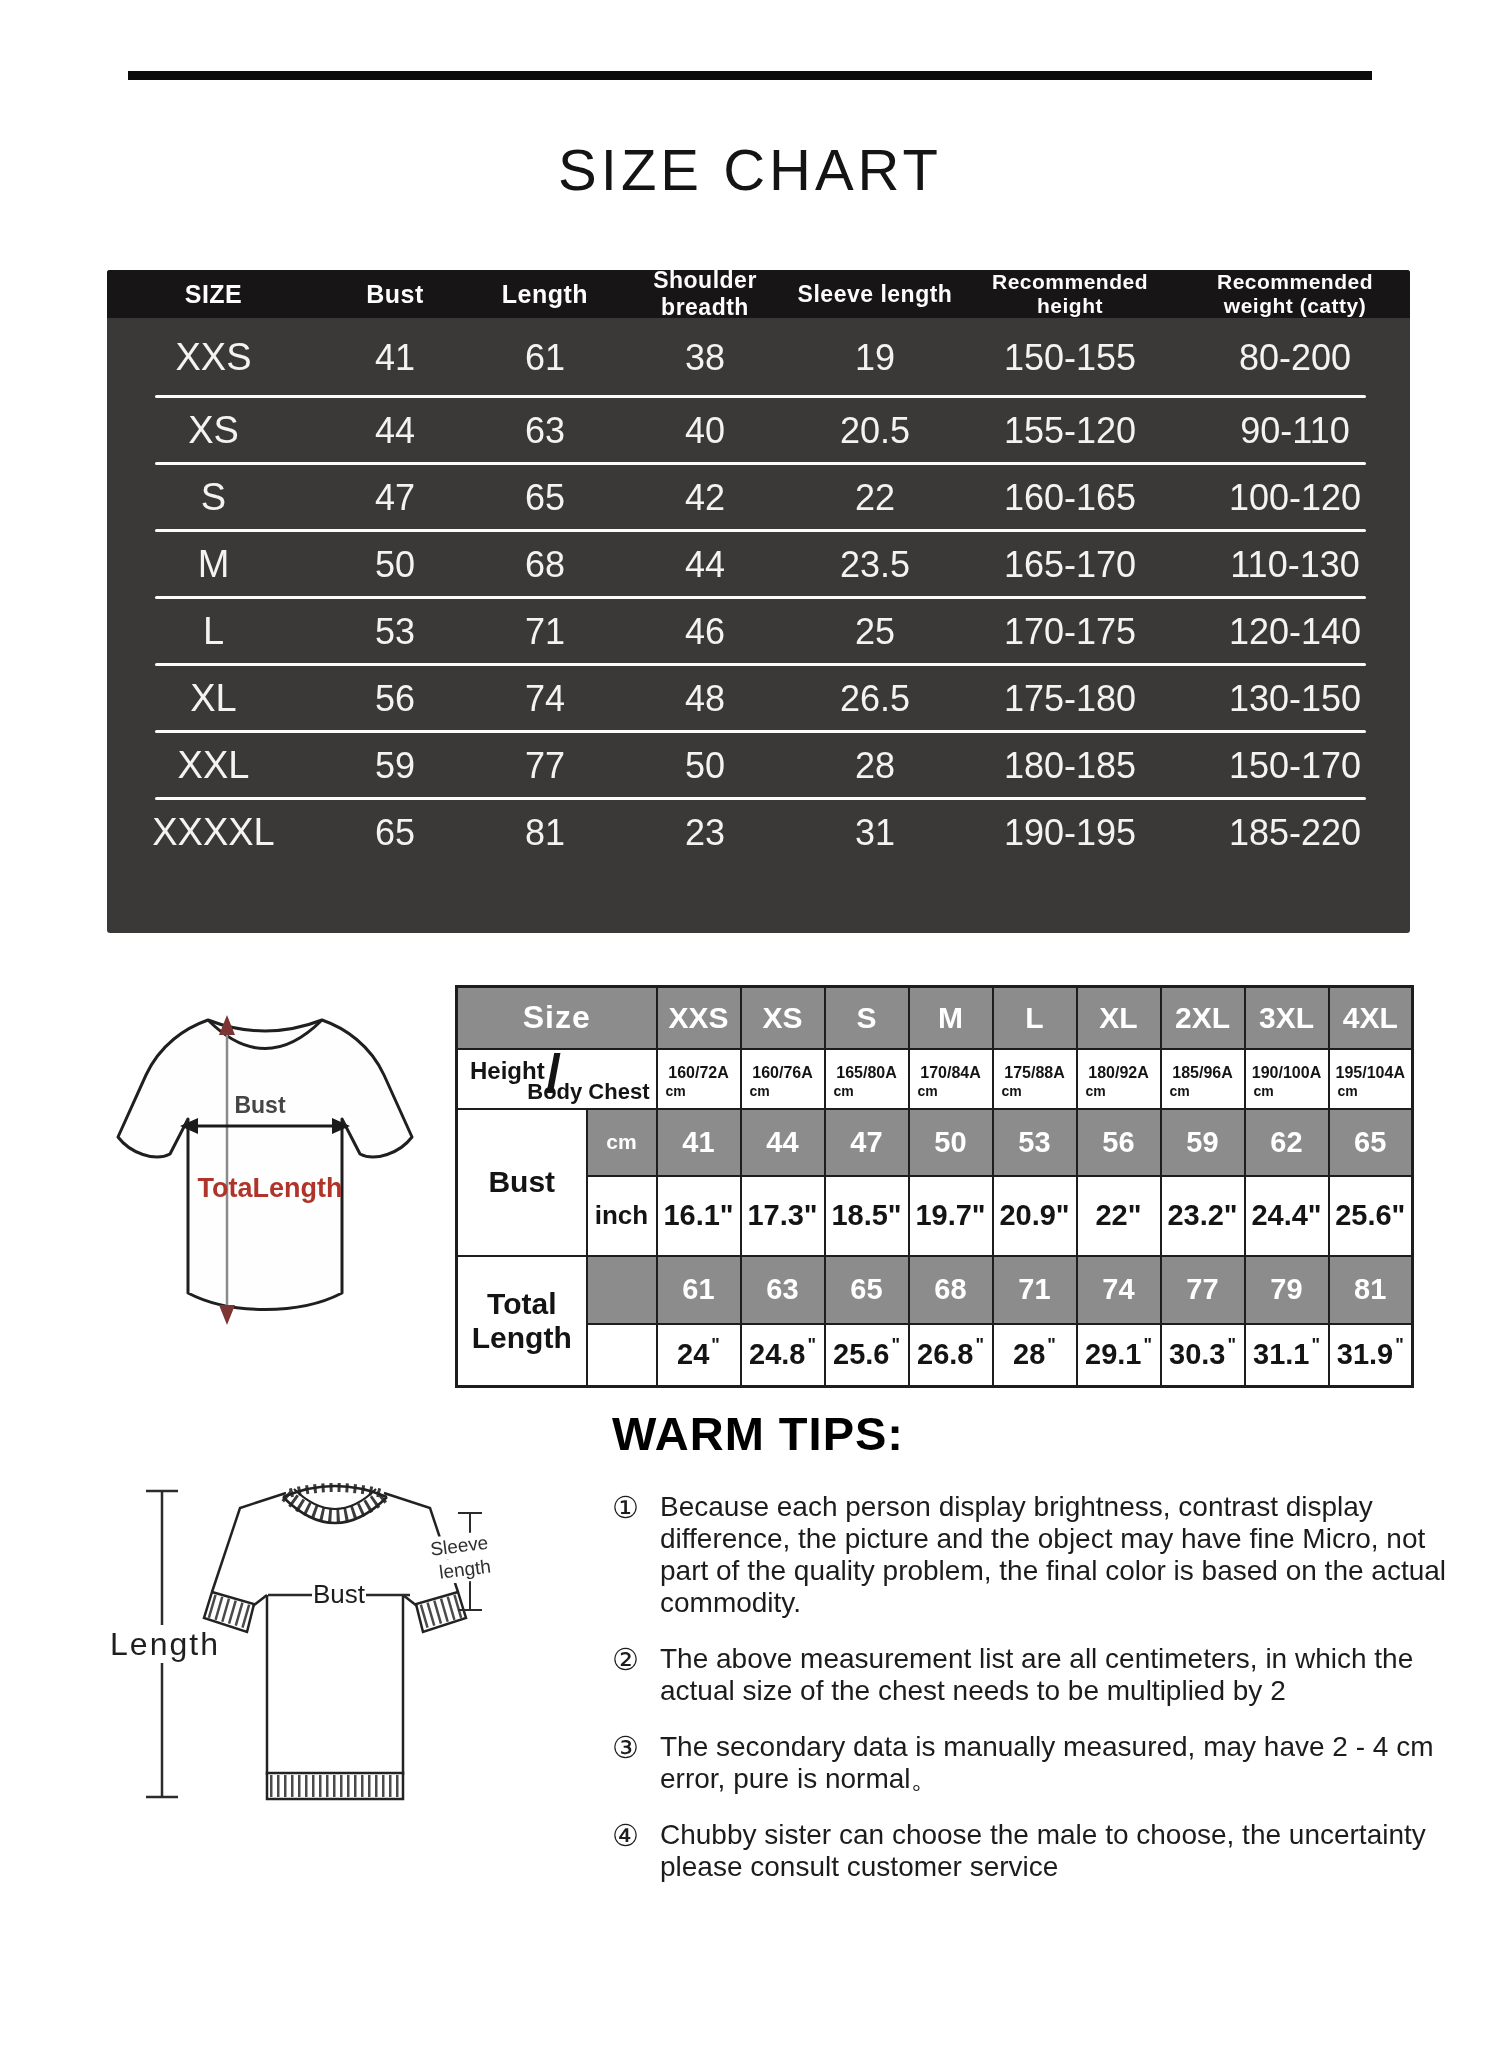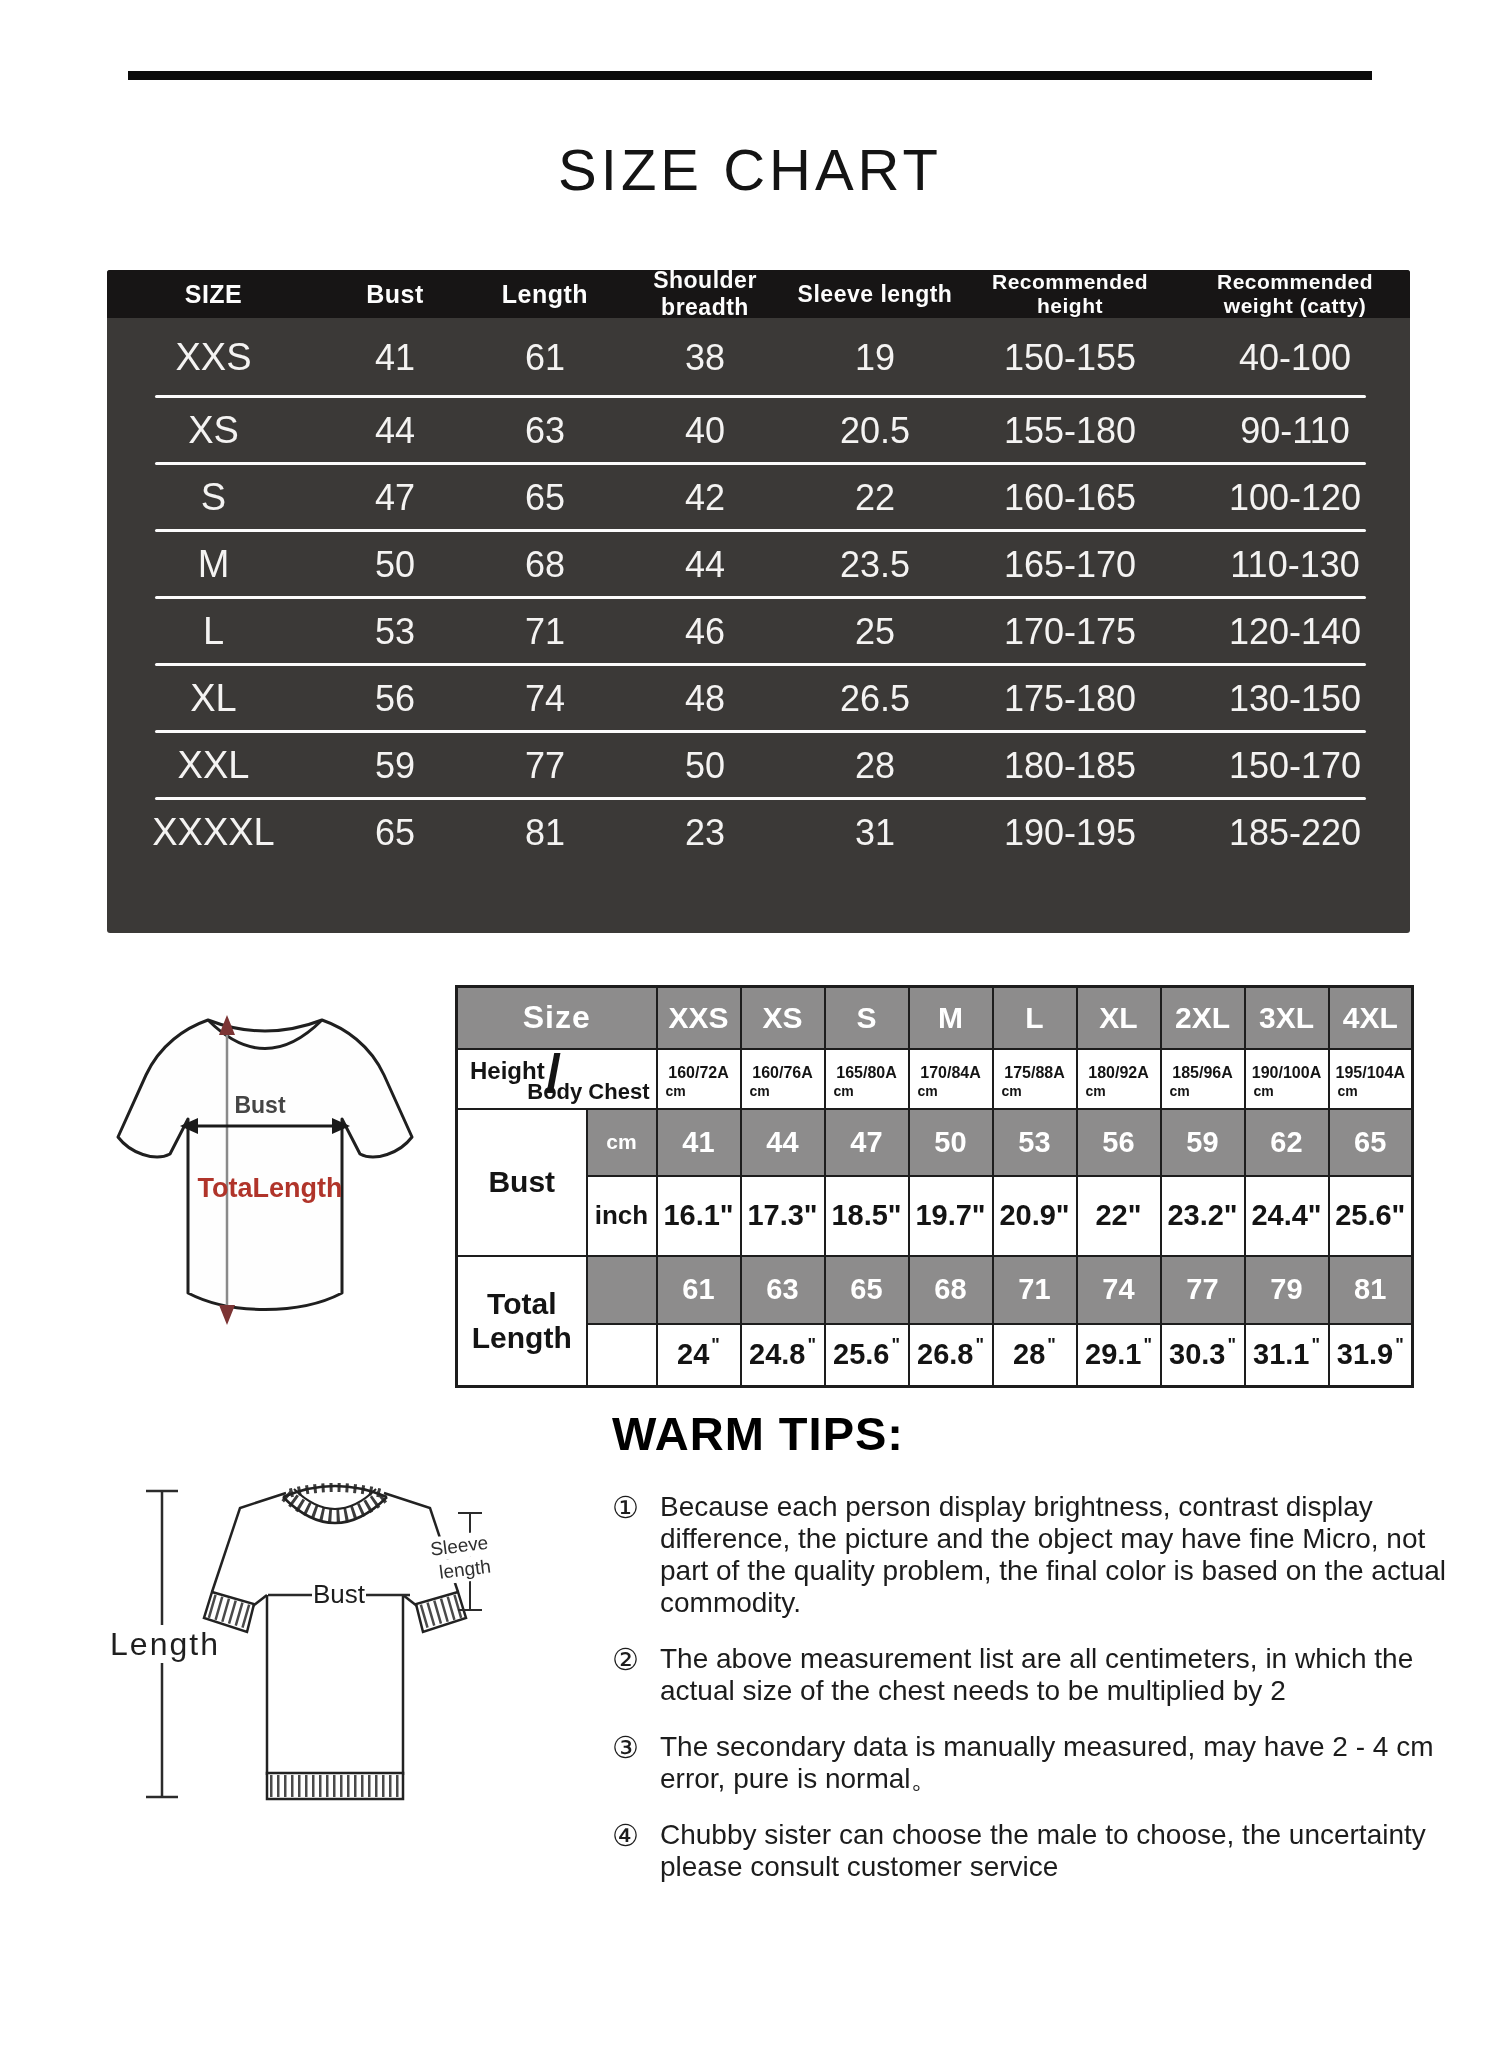--- a/index.html
+++ b/index.html
@@ -74,29 +74,29 @@
     <div class="dc c5">Recommended height</div>
     <div class="dc c6">Recommended weight (catty)</div>
   </div>
   <div class="dt-row r0 sep">
     <div class="dc c0">XXS</div>
       <div class="dc c1">41</div>
       <div class="dc c2">61</div>
       <div class="dc c3">38</div>
       <div class="dc c4">19</div>
       <div class="dc c5">150-155</div>
-      <div class="dc c6">40-100</div>
+      <div class="dc c6">80-200</div>
   </div>
   <div class="dt-row sep">
     <div class="dc c0">XS</div>
       <div class="dc c1">44</div>
       <div class="dc c2">63</div>
       <div class="dc c3">40</div>
       <div class="dc c4">20.5</div>
-      <div class="dc c5">155-180</div>
+      <div class="dc c5">155-120</div>
       <div class="dc c6">90-110</div>
   </div>
   <div class="dt-row sep">
     <div class="dc c0">S</div>
       <div class="dc c1">47</div>
       <div class="dc c2">65</div>
       <div class="dc c3">42</div>
       <div class="dc c4">22</div>
       <div class="dc c5">160-165</div>
       <div class="dc c6">100-120</div>

